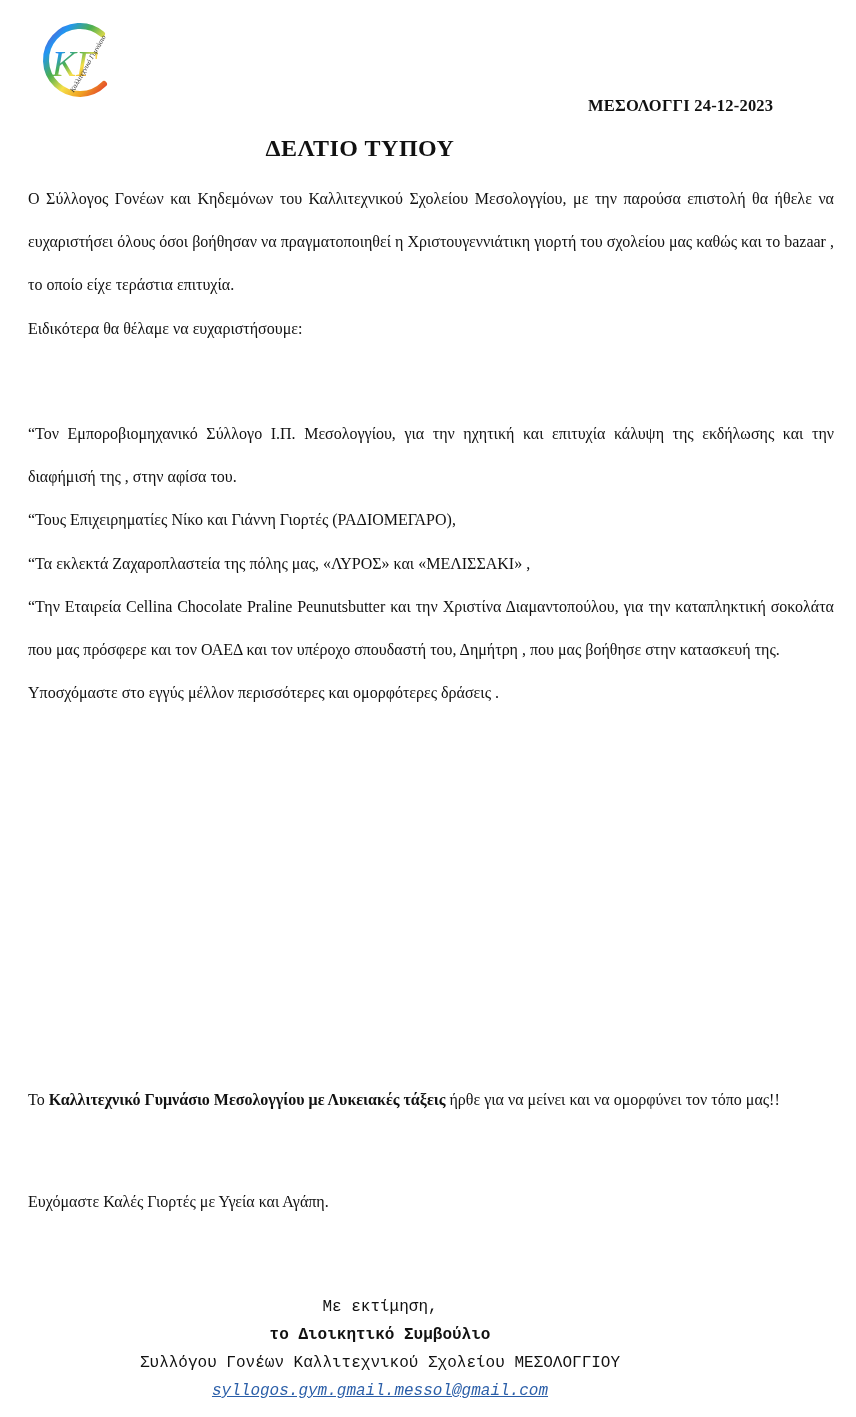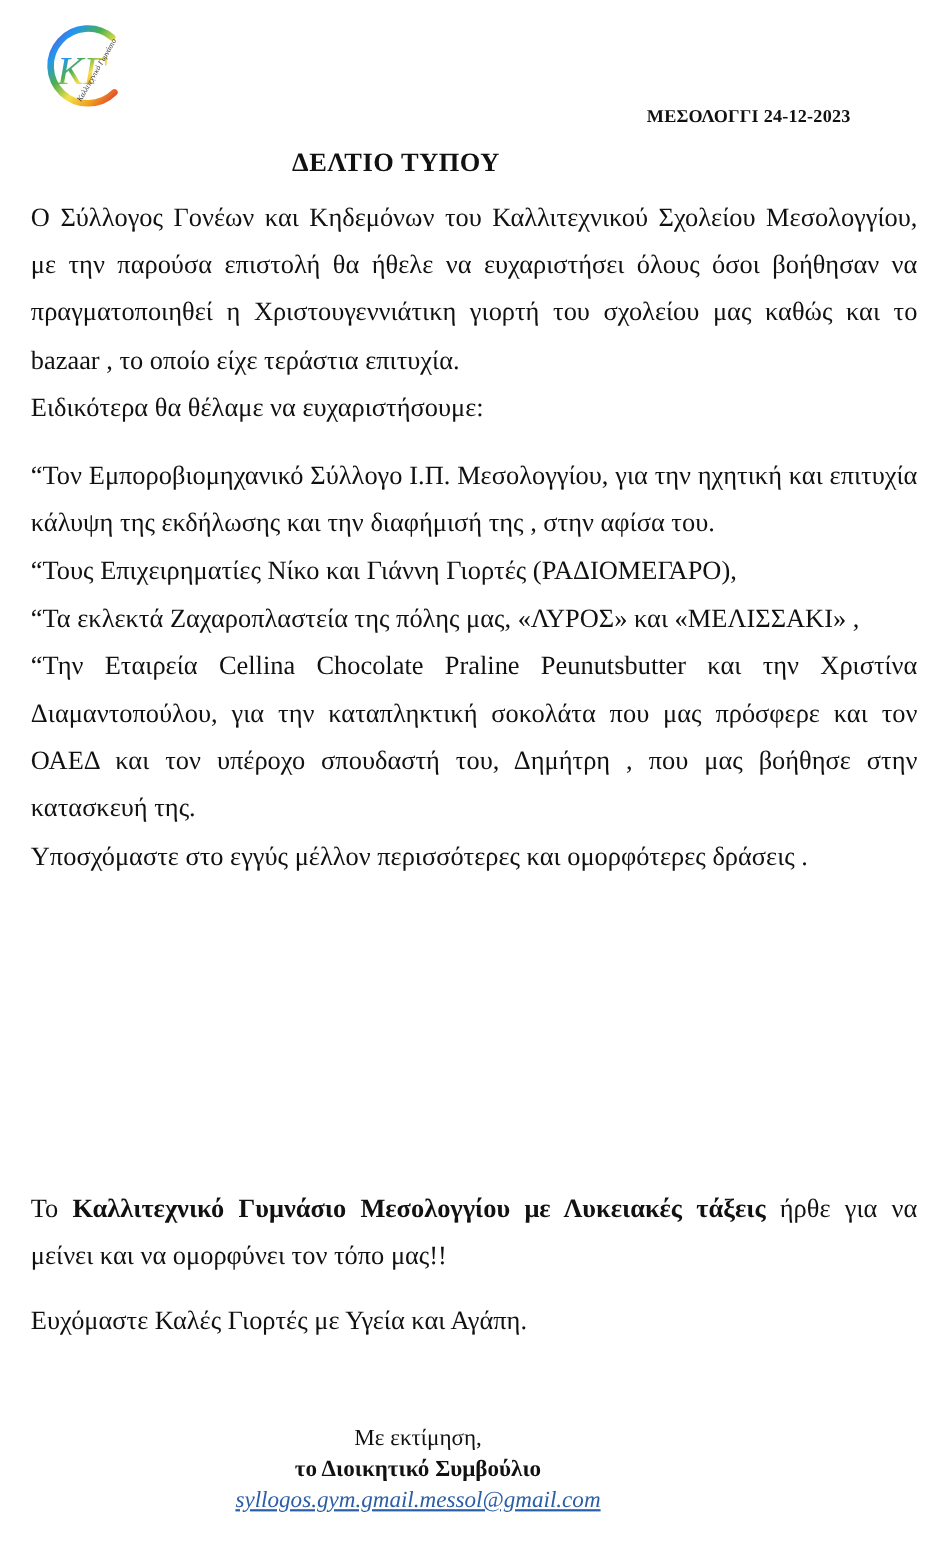--- a/index.html
+++ b/index.html
@@ -4,25 +4,25 @@
 <style>
   html, body { margin:0; padding:0; background:#ffffff; }
   body { width:856px; height:1417px; position:relative; overflow:hidden;
          font-family:"DejaVu Serif","Liberation Serif",serif; color:#111; }
   .logo { position:absolute; left:24px; top:4px; width:100px; height:110px; }
   .date { position:absolute; left:588px; top:96px; font-family:"Liberation Serif",serif;
           font-weight:bold; font-size:16.5px; letter-spacing:0.2px;text-align:right; }
   .title { position:absolute; left:0; width:720px; top:135px; text-align:center;
            font-family:"Liberation Serif",serif; font-weight:bold; font-size:24px; letter-spacing:0.5px; }
   .body { position:absolute; left:28px; width:806px; font-family:"Liberation Serif",serif;
-          font-size:24px; line-height:43.2px; }
+          font-size:16px; line-height:43.2px; }
   .just { text-align:justify; text-align-last:left; }
   .p { margin:0; }
-  .sig { position:absolute; left:0; width:760px; text-align:center; font-family:Liberation Serif, serif;
-         font-size:21px; line-height:28px; }
+  .sig { position:absolute; left:0; width:760px; text-align:center; font-family:Liberation Mono, monospace;
+         font-size:16px; line-height:28px; }
   .sig .b { font-weight:bold; }
   .sig a { color:#2a5ea8; font-style:italic; text-decoration:underline; }
 </style>
 </head>
 <body>
 
 <div class="logo">
   <svg width="100" height="110" viewBox="0 0 100 110">
     <defs>
       <linearGradient id="rg" x1="0" y1="0" x2="1" y2="1">
@@ -60,14 +60,15 @@
   <p class="p just"><span>Το </span><b>Καλλιτεχνικό Γυμνάσιο Μεσολογγίου με Λυκειακές τάξεις</b><span> ήρθε για να μείνει και να ομορφύνει τον τόπο μας!!</span></p>
 </div>
 
 <div class="body" style="top:1180px;">
   <p class="p">Ευχόμαστε Καλές Γιορτές με Υγεία και Αγάπη.</p>
 </div>
 
 <div class="sig" style="top:1293px;">
   <div>Με εκτίμηση,</div>
   <div class="b">το Διοικητικό Συμβούλιο</div>
+  <div>Συλλόγου Γονέων Καλλιτεχνικού Σχολείου ΜΕΣΟΛΟΓΓΙΟΥ</div>
   <div><a>syllogos.gym.gmail.messol@gmail.com</a></div>
 </div>
 
 </body></html>

